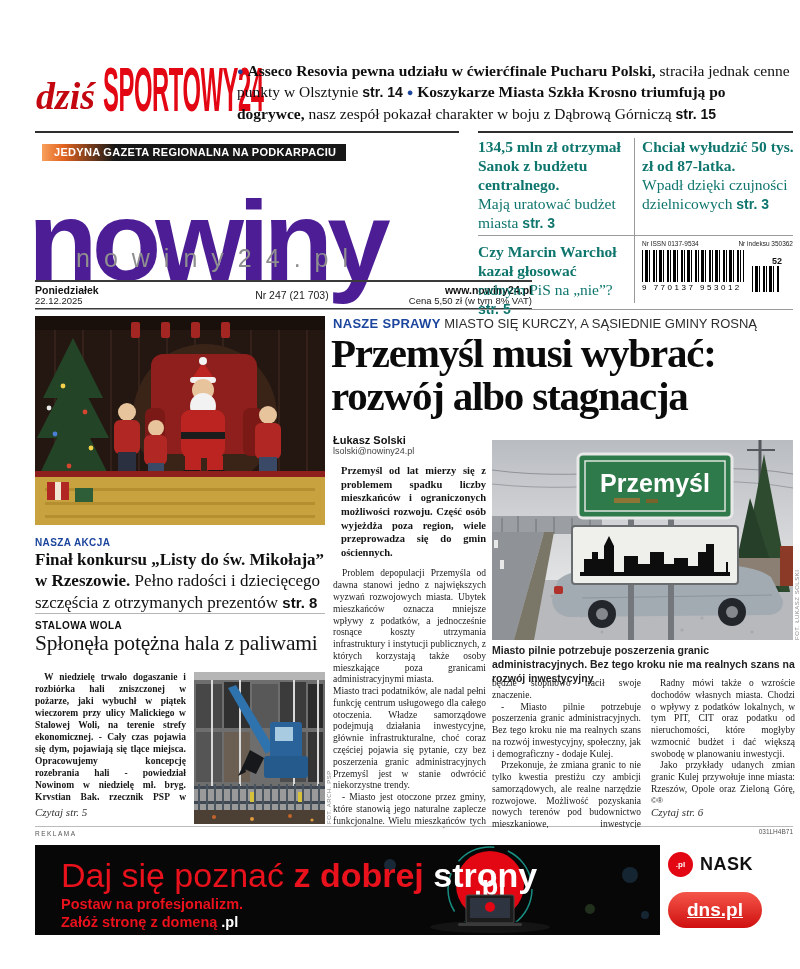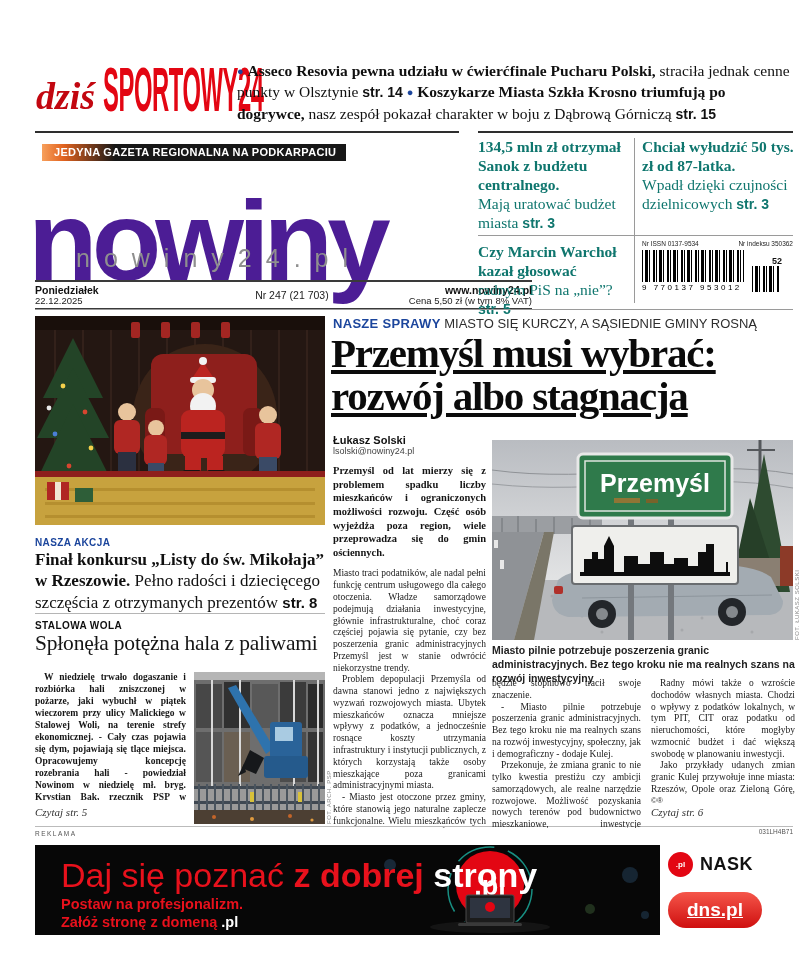--- a/index.html
+++ b/index.html
@@ -53,25 +53,25 @@
   .stw-headline{font-family:"Liberation Serif",serif;font-size:21.5px;font-weight:400;color:#151515;letter-spacing:-.2px;}
   .stw-body{font-family:"Liberation Serif",serif;font-weight:700;font-size:9.5px;line-height:1.26;
             text-align:justify;text-indent:9px;color:#161616;}
   .readmore{font:italic 400 11px "Liberation Serif",serif;color:#333;}
 
   
   .kicker{font-size:13px;white-space:nowrap;}
   .k-label{color:#1b459c;font-weight:700;letter-spacing:.3px;}
   .k-text{color:#2e2e2e;}
   .headline{font-family:"Liberation Serif",serif;font-weight:700;font-size:41px;line-height:1.04;
-            letter-spacing:-1.2px;color:#0b0b0b;text-decoration:underline;}
+            letter-spacing:-1.2px;color:#0b0b0b;}
   .by-name{font-size:11px;font-weight:700;}
   .by-mail{font-size:9px;color:#444;}
   .lead{font-family:"Liberation Serif",serif;font-weight:700;font-size:10.5px;line-height:1.3;
-        text-align:justify;margin:0 0 9px 0;color:#141414;}
+        text-align:justify;margin:0 0 9px 8px;color:#141414;}
   .bodyp{font-family:"Liberation Serif",serif;font-size:9.5px;line-height:1.24;text-align:justify;
          margin:0;color:#1a1a1a;}
   .ind{text-indent:9px;}
   .caption{font-size:10.5px;font-weight:700;line-height:1.35;color:#222;}
   .endmark{font-size:8px;color:#333;}
   .vtext{writing-mode:vertical-rl;transform:rotate(180deg);font-size:6px;color:#888;letter-spacing:.5px;}
   .tiny{font-size:6.5px;color:#555;}
 
   
   .ad-black{left:35px;top:845px;width:625px;height:90px;background:#070707;overflow:hidden;}
@@ -306,22 +306,22 @@
     <span class="k-label">NASZE SPRAWY</span><span class="k-text"> MIASTO SIĘ KURCZY, A SĄSIEDNIE GMINY ROSNĄ</span>
   </div>
   <div class="abs headline" style="left:331px;top:332px;width:466px;">Przemyśl musi wybrać: rozwój albo stagnacja</div>
   <div class="abs" style="left:333px;top:434px;">
     <div class="by-name">Łukasz Solski</div>
     <div class="by-mail">lsolski@nowiny24.pl</div>
   </div>
 
   <div class="abs" style="left:333px;top:464px;width:153px;height:364px;overflow:hidden;">
     <p class="lead">Przemyśl od lat mierzy się z problemem spadku liczby mieszkańców i ograniczonych możliwości rozwoju. Część osób wyjeżdża poza region, wiele przeprowadza się do gmin ościennych.</p>
+    <p class="bodyp ind">Problem depopulacji Przemyśla od dawna stanowi jedno z największych wyzwań rozwojowych miasta. Ubytek mieszkańców oznacza mniejsze wpływy z podatków, a jednocześnie rosnące koszty utrzymania infrastruktury i instytucji publicznych, z których korzystają także osoby mieszkające poza granicami administracyjnymi miasta.</p>
     <p class="bodyp">Miasto traci podatników, ale nadal pełni funkcję centrum usługowego dla całego otoczenia. Władze samorządowe podejmują działania inwestycyjne, głównie infrastrukturalne, choć coraz częściej pojawia się pytanie, czy bez poszerzenia granic administracyjnych Przemyśl jest w stanie odwrócić niekorzystne trendy.</p>
-    <p class="bodyp ind">Problem depopulacji Przemyśla od dawna stanowi jedno z największych wyzwań rozwojowych miasta. Ubytek mieszkańców oznacza mniejsze wpływy z podatków, a jednocześnie rosnące koszty utrzymania infrastruktury i instytucji publicznych, z których korzystają także osoby mieszkające poza granicami administracyjnymi miasta.</p>
     <p class="bodyp ind">- Miasto jest otoczone przez gminy, które stanowią jego naturalne zaplecze funkcjonalne. Wielu mieszkańców tych gmin korzysta z infrastruktury miejskiej, usług oświatowych, zdrowotnych, czy kulturalnych, jednak nie uczestniczy w kosztach ich utrzymania - zauważa Ryszard Kulej, radny Koalicji Obywatelskiej.</p>
 
   </div>
 
   <div class="abs" style="left:492px;top:440px;width:301px;height:200px;">
     <svg width="301" height="200" viewBox="0 0 301 200">
       <defs>
         <linearGradient id="sky" x1="0" y1="0" x2="0" y2="1">
           <stop offset="0" stop-color="#b9bcc1"></stop>
             <stop offset="1" stop-color="#e2e3e4"></stop>

